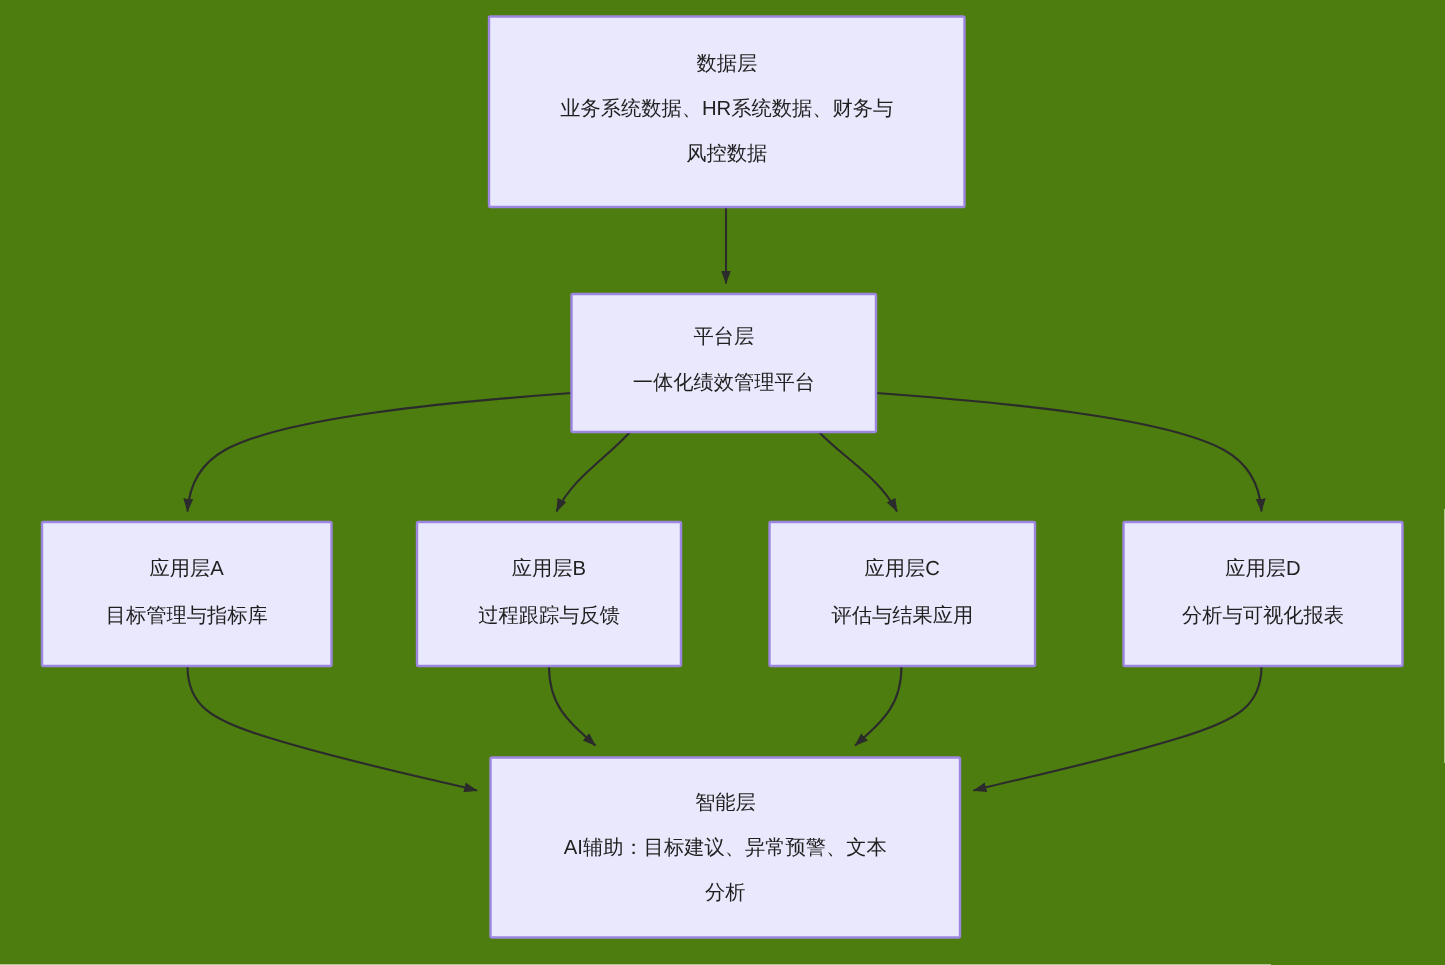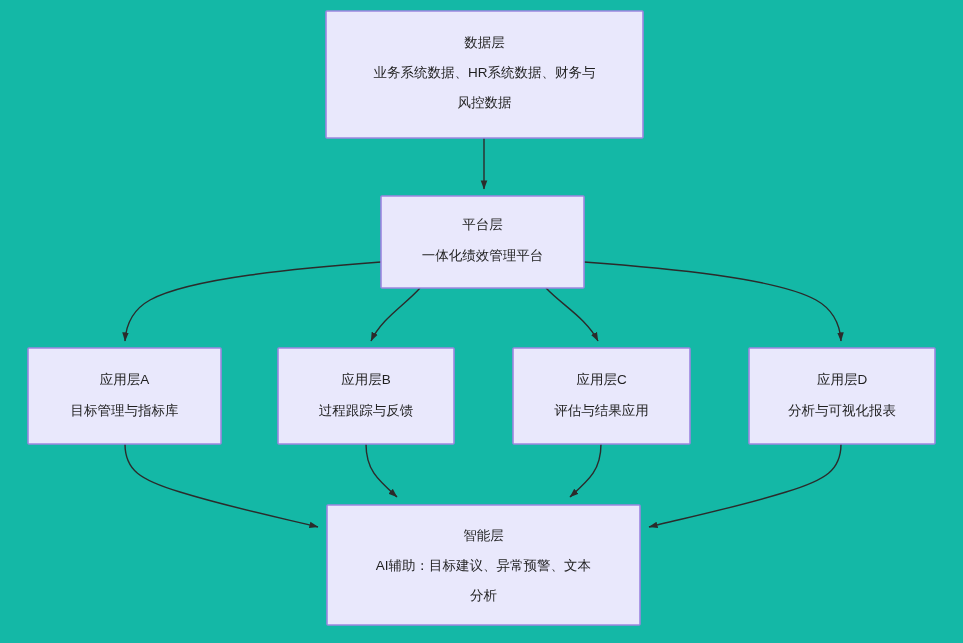--- a/index.html
+++ b/index.html
@@ -10,21 +10,21 @@
   body {
     width: 963px;
     height: 643px;
     overflow: hidden;
     font-family: "Liberation Sans", "DejaVu Sans", sans-serif;
   }
   #diagram-root {
     position: relative;
     width: 963px;
     height: 643px;
-    background: #14b8a6;
+    background: #4d7c0f;
     text-align: center;
   }
   svg.flow {
     position: absolute;
     left: 0;
     top: 0;
     width: 963px;
     height: 643px;
     display: block;
   }

